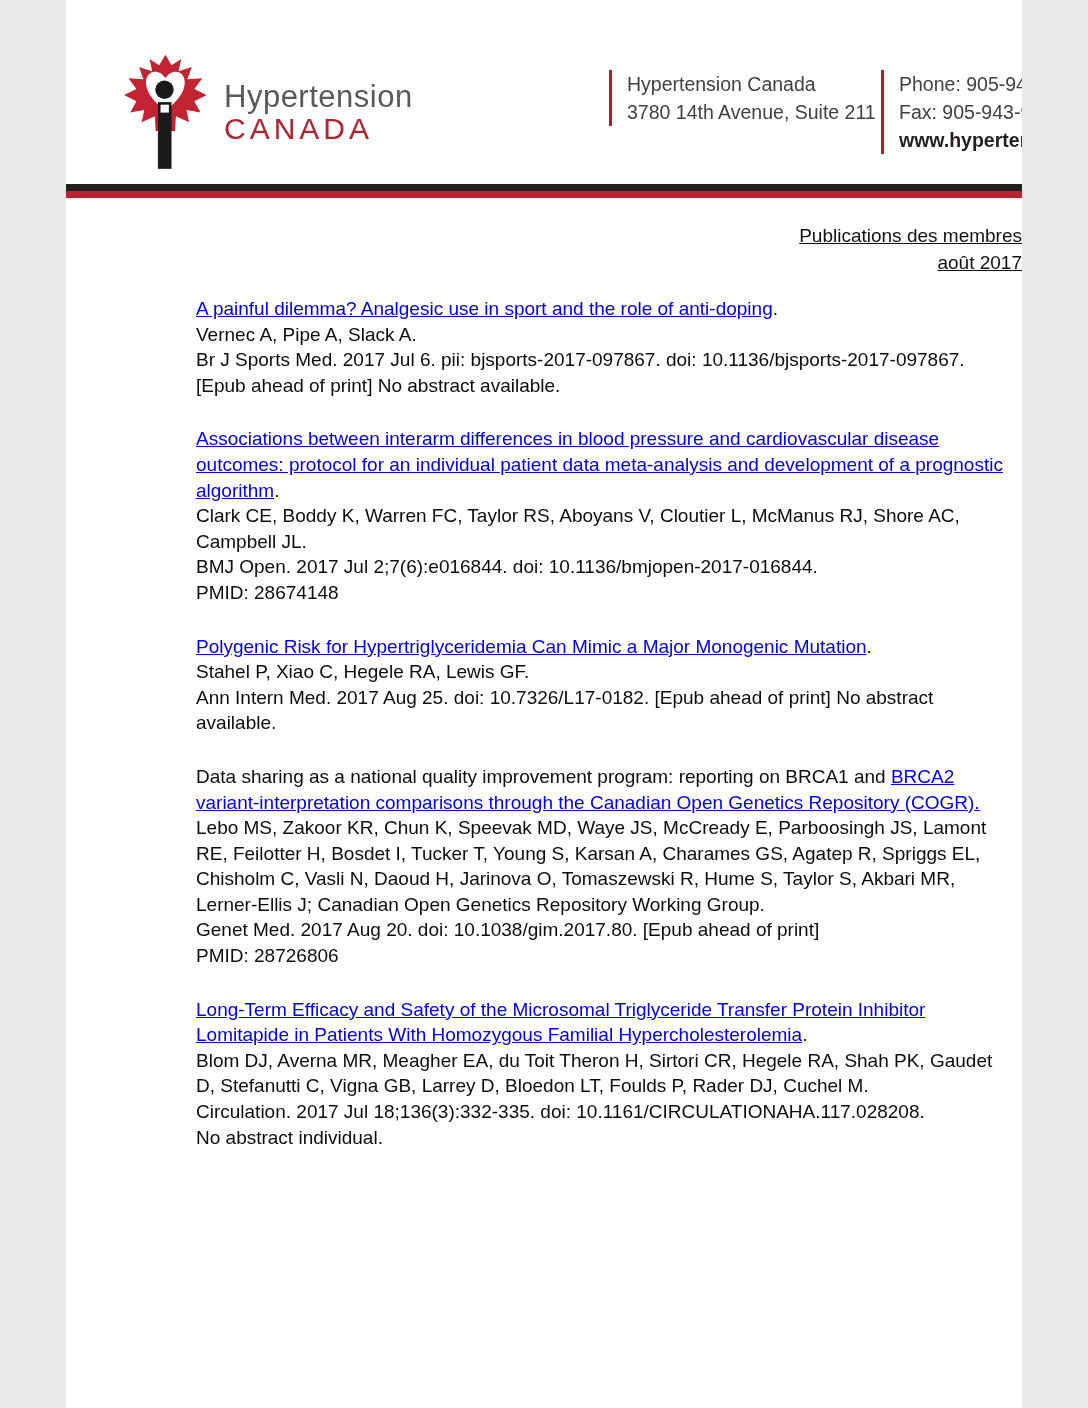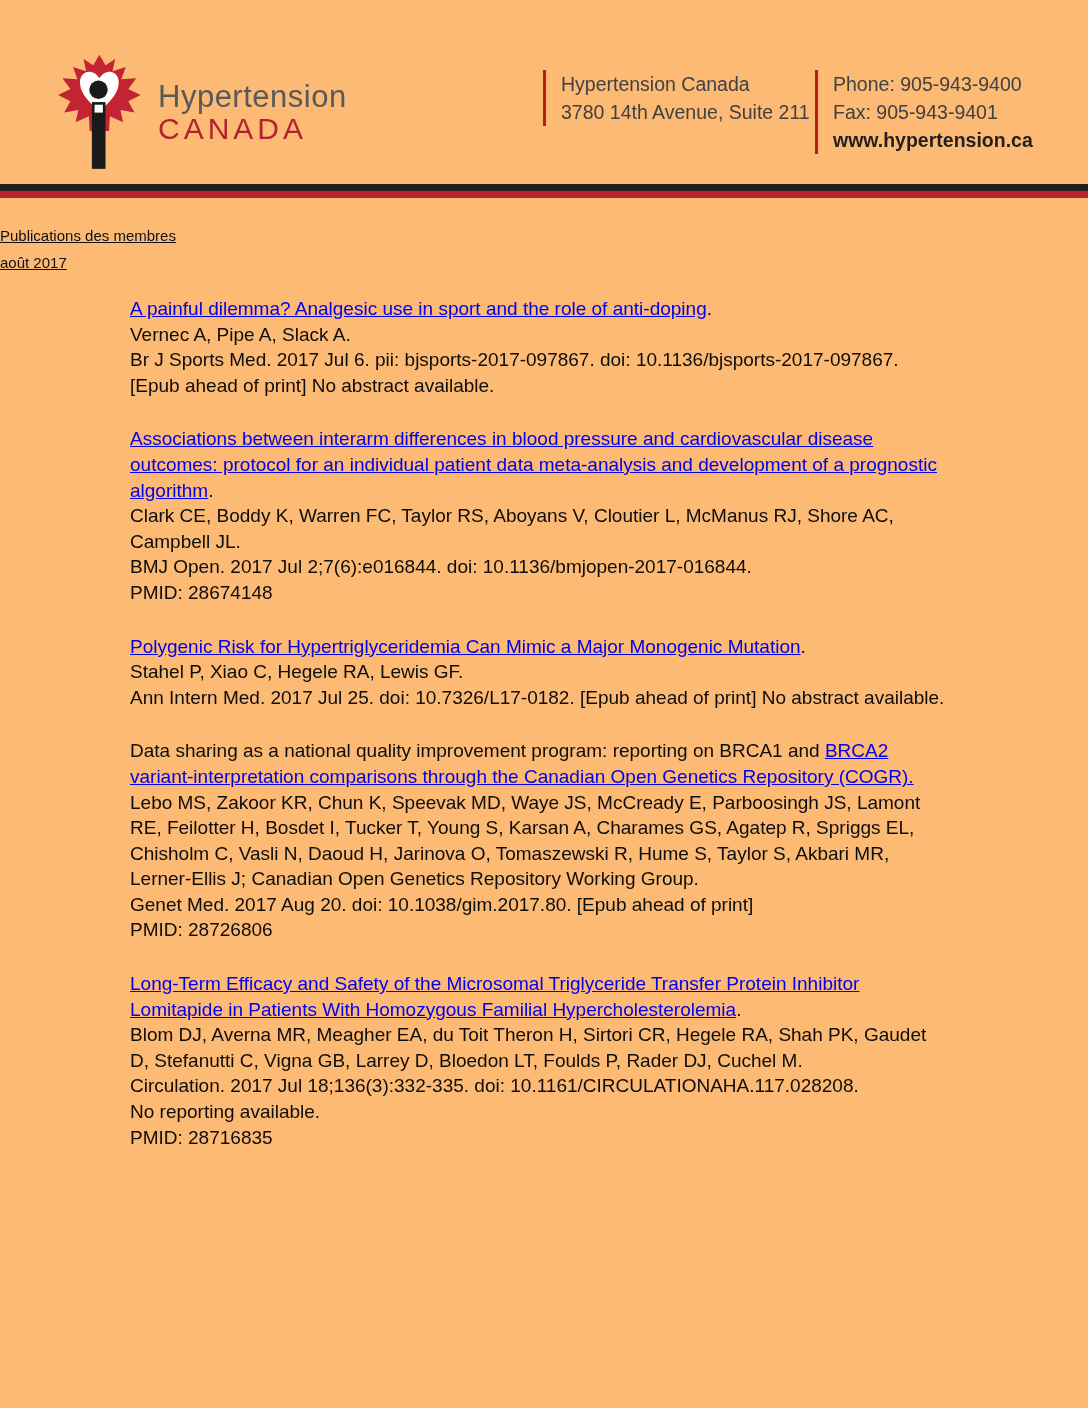--- a/index.html
+++ b/index.html
@@ -1,22 +1,22 @@
 <!DOCTYPE html>
 <html><head>
 <meta charset="utf-8">
 <style>
   * { box-sizing: border-box; }
   html, body { margin: 0; padding: 0; background: #e8e8e8; }
   .page {
     position: relative;
-    width: 1088px;
+    width: 956px;
     height: 1408px;
     margin: 0 auto;
-    background: #fdba74;
+    background: #ffffff;
     font-family: "Liberation Sans", sans-serif;
     color: #000000;
     overflow: hidden;
   }
 
   
   .logo-wrap {
     position: absolute;
     left: 58px;
     top: 52px;
@@ -46,22 +46,22 @@
   .band { position: absolute; left: 0; top: 184px; width: 100%; }
   .band-black { height: 7px; background: #231f20; }
   .band-red   { height: 7px; background: #bb2231; }
 
   
   .doc-title {
     position: absolute;
     top: 222px;
     left: 0;
     width: 100%;
-    text-align: left;
-    font-size: 15px;
+    text-align: right;
+    font-size: 19px;
     line-height: 27px;
     color: #111111;
   }
   .doc-title div { text-decoration: underline; }
 
   
   .content {
     position: absolute;
     left: 130px;
     top: 296px;
@@ -128,32 +128,31 @@
     <section class="pub">
       <p class="pub-title"><span class="plain"></span><a class="pub-link" href="#">Associations between interarm differences in blood pressure and cardiovascular disease outcomes: protocol for an individual patient data meta-analysis and development of a prognostic algorithm</a><span class="plain">.</span></p>
       <p>Clark CE, Boddy K, Warren FC, Taylor RS, Aboyans V, Cloutier L, McManus RJ, Shore AC, Campbell JL.</p>
       <p>BMJ Open. 2017 Jul 2;7(6):e016844. doi: 10.1136/bmjopen-2017-016844.</p>
       <p>PMID: 28674148</p>
     </section>
 
     <section class="pub">
       <p class="pub-title"><span class="plain"></span><a class="pub-link" href="#">Polygenic Risk for Hypertriglyceridemia Can Mimic a Major Monogenic Mutation</a><span class="plain">.</span></p>
       <p>Stahel P, Xiao C, Hegele RA, Lewis GF.</p>
-      <p>Ann Intern Med. 2017 Jul 25. doi: 10.7326/L17-0182. [Epub ahead of print] No abstract available.</p>
+      <p>Ann Intern Med. 2017 Aug 25. doi: 10.7326/L17-0182. [Epub ahead of print] No abstract available.</p>
     </section>
 
     <section class="pub">
       <p class="pub-title"><span class="plain">Data sharing as a national quality improvement program: reporting on BRCA1 and </span><a class="pub-link" href="#">BRCA2 variant-interpretation comparisons through the Canadian Open Genetics Repository (COGR).</a><span class="plain"></span></p>
       <p>Lebo MS, Zakoor KR, Chun K, Speevak MD, Waye JS, McCready E, Parboosingh JS, Lamont RE, Feilotter H, Bosdet I, Tucker T, Young S, Karsan A, Charames GS, Agatep R, Spriggs EL, Chisholm C, Vasli N, Daoud H, Jarinova O, Tomaszewski R, Hume S, Taylor S, Akbari MR, Lerner-Ellis J; Canadian Open Genetics Repository Working Group.</p>
       <p>Genet Med. 2017 Aug 20. doi: 10.1038/gim.2017.80. [Epub ahead of print]</p>
       <p>PMID: 28726806</p>
     </section>
 
     <section class="pub">
       <p class="pub-title"><span class="plain"></span><a class="pub-link" href="#">Long-Term Efficacy and Safety of the Microsomal Triglyceride Transfer Protein Inhibitor Lomitapide in Patients With Homozygous Familial Hypercholesterolemia</a><span class="plain">.</span></p>
       <p>Blom DJ, Averna MR, Meagher EA, du Toit Theron H, Sirtori CR, Hegele RA, Shah PK, Gaudet D, Stefanutti C, Vigna GB, Larrey D, Bloedon LT, Foulds P, Rader DJ, Cuchel M.</p>
       <p>Circulation. 2017 Jul 18;136(3):332-335. doi: 10.1161/CIRCULATIONAHA.117.028208.</p>
-      <p>No reporting available.</p>
-      <p>PMID: 28716835</p>
+      <p>No abstract individual.</p>
     </section>
 
   </div>
 </div>
 
 </body></html>

